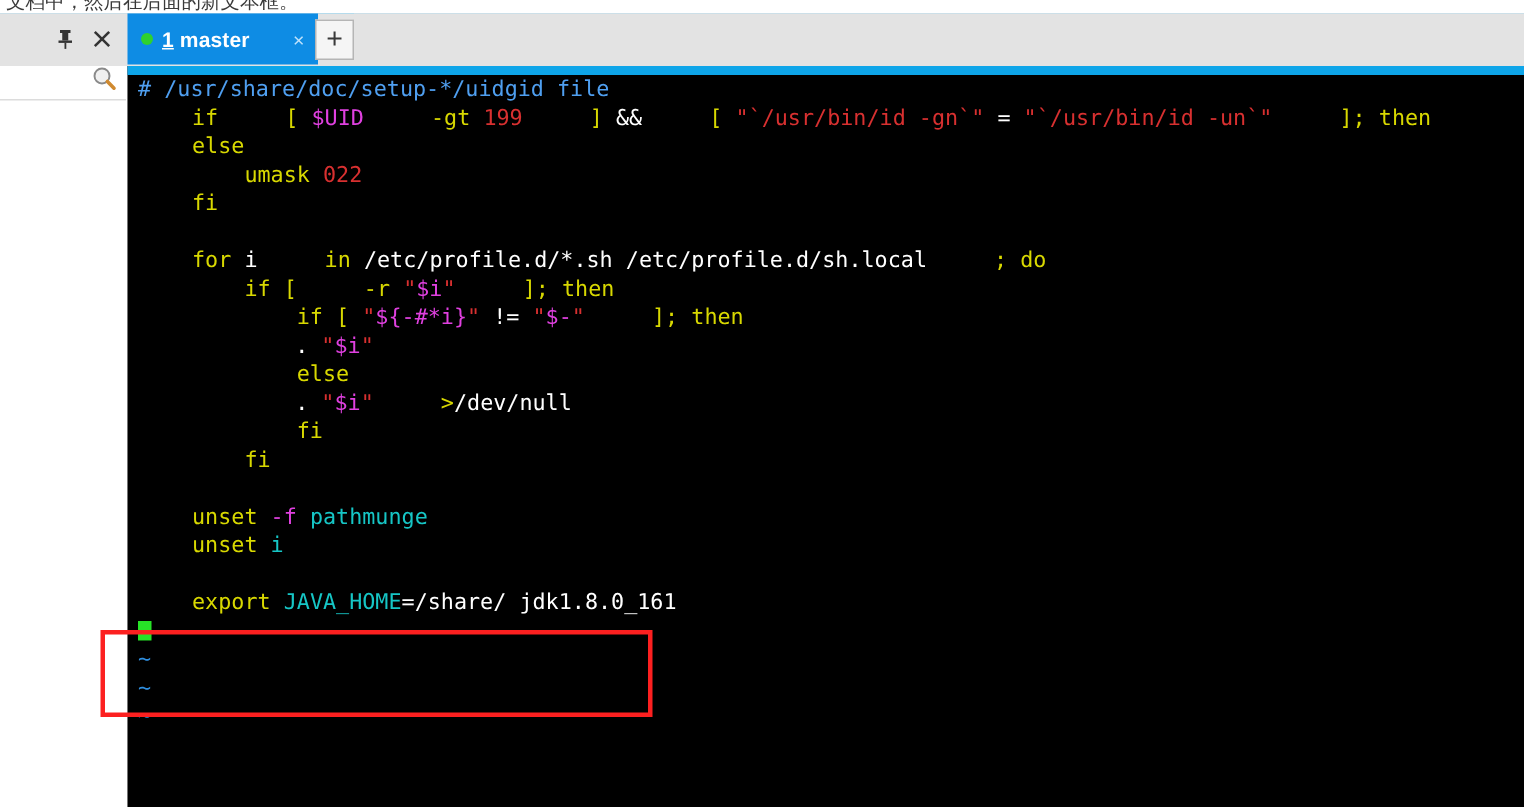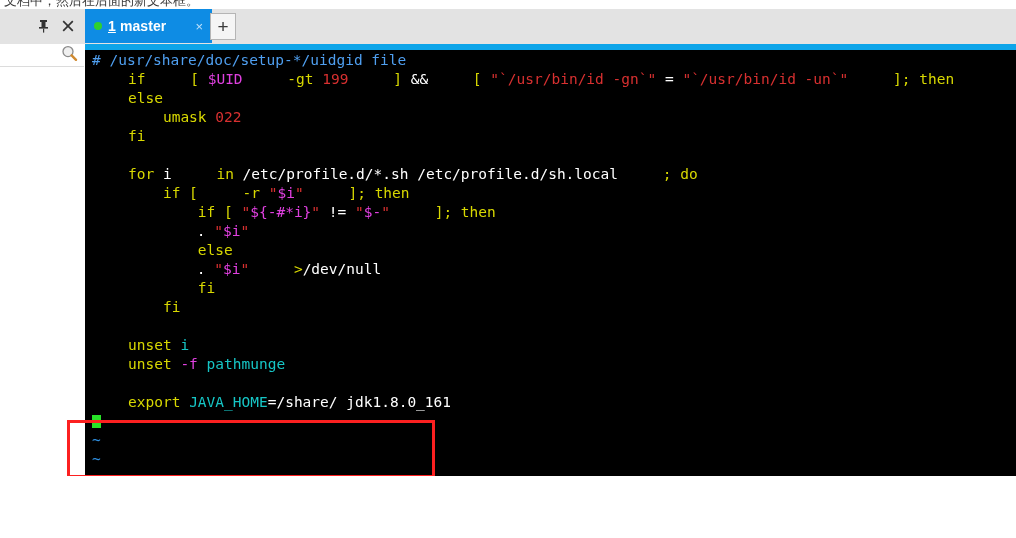--- a/index.html
+++ b/index.html
@@ -8,21 +8,21 @@
     background: #ffffff;
     width: 1016px;
     height: 538px;
     overflow: hidden;
     font-family: "Liberation Sans", sans-serif;
   }
 
   #app {
     position: relative;
     width: 1016px;
-    height: 476px;
+    height: 538px;
     overflow: hidden;
     background: #0ea5e9;
     text-decoration: underline;
   }
 
   
   .topstrip {
     position: absolute;
     left: 0; top: 0;
     width: 1016px; height: 9px;
@@ -289,23 +289,23 @@
 
       <div class="line"><span class="c-white">            . </span><span class="c-str">"</span><span class="c-var">$i</span><span class="c-str">"</span><span class="c-white"> </span><span class="c-kw">&gt;</span><span class="c-white">/dev/null</span></div>
 
       <div class="line"><span class="c-white">        </span><span class="c-kw">fi</span></div>
 
       <div class="line"><span class="c-white">    </span><span class="c-kw">fi</span></div>
 
 
       <div class="line">&nbsp;</div>
 
+      <div class="line"><span class="c-kw">unset</span><span class="c-white"> </span><span class="c-var">-f</span><span class="c-white"> </span><span class="c-ident">pathmunge</span></div>
+
       <div class="line"><span class="c-kw">unset</span><span class="c-white"> </span><span class="c-ident">i</span></div>
-
-      <div class="line"><span class="c-kw">unset</span><span class="c-white"> </span><span class="c-var">-f</span><span class="c-white"> </span><span class="c-ident">pathmunge</span></div>
 
       <div class="line">&nbsp;</div>
 
       <div class="line"><span class="c-kw">export</span><span class="c-white"> </span><span class="c-ident">JAVA_HOME</span><span class="c-white">=/share/ jdk1.8.0_161</span></div>
 
 
       <div class="line"><span class="cursor-blk"></span></div>
 
       <div class="line"><span class="c-tilde">~</span></div>
 

